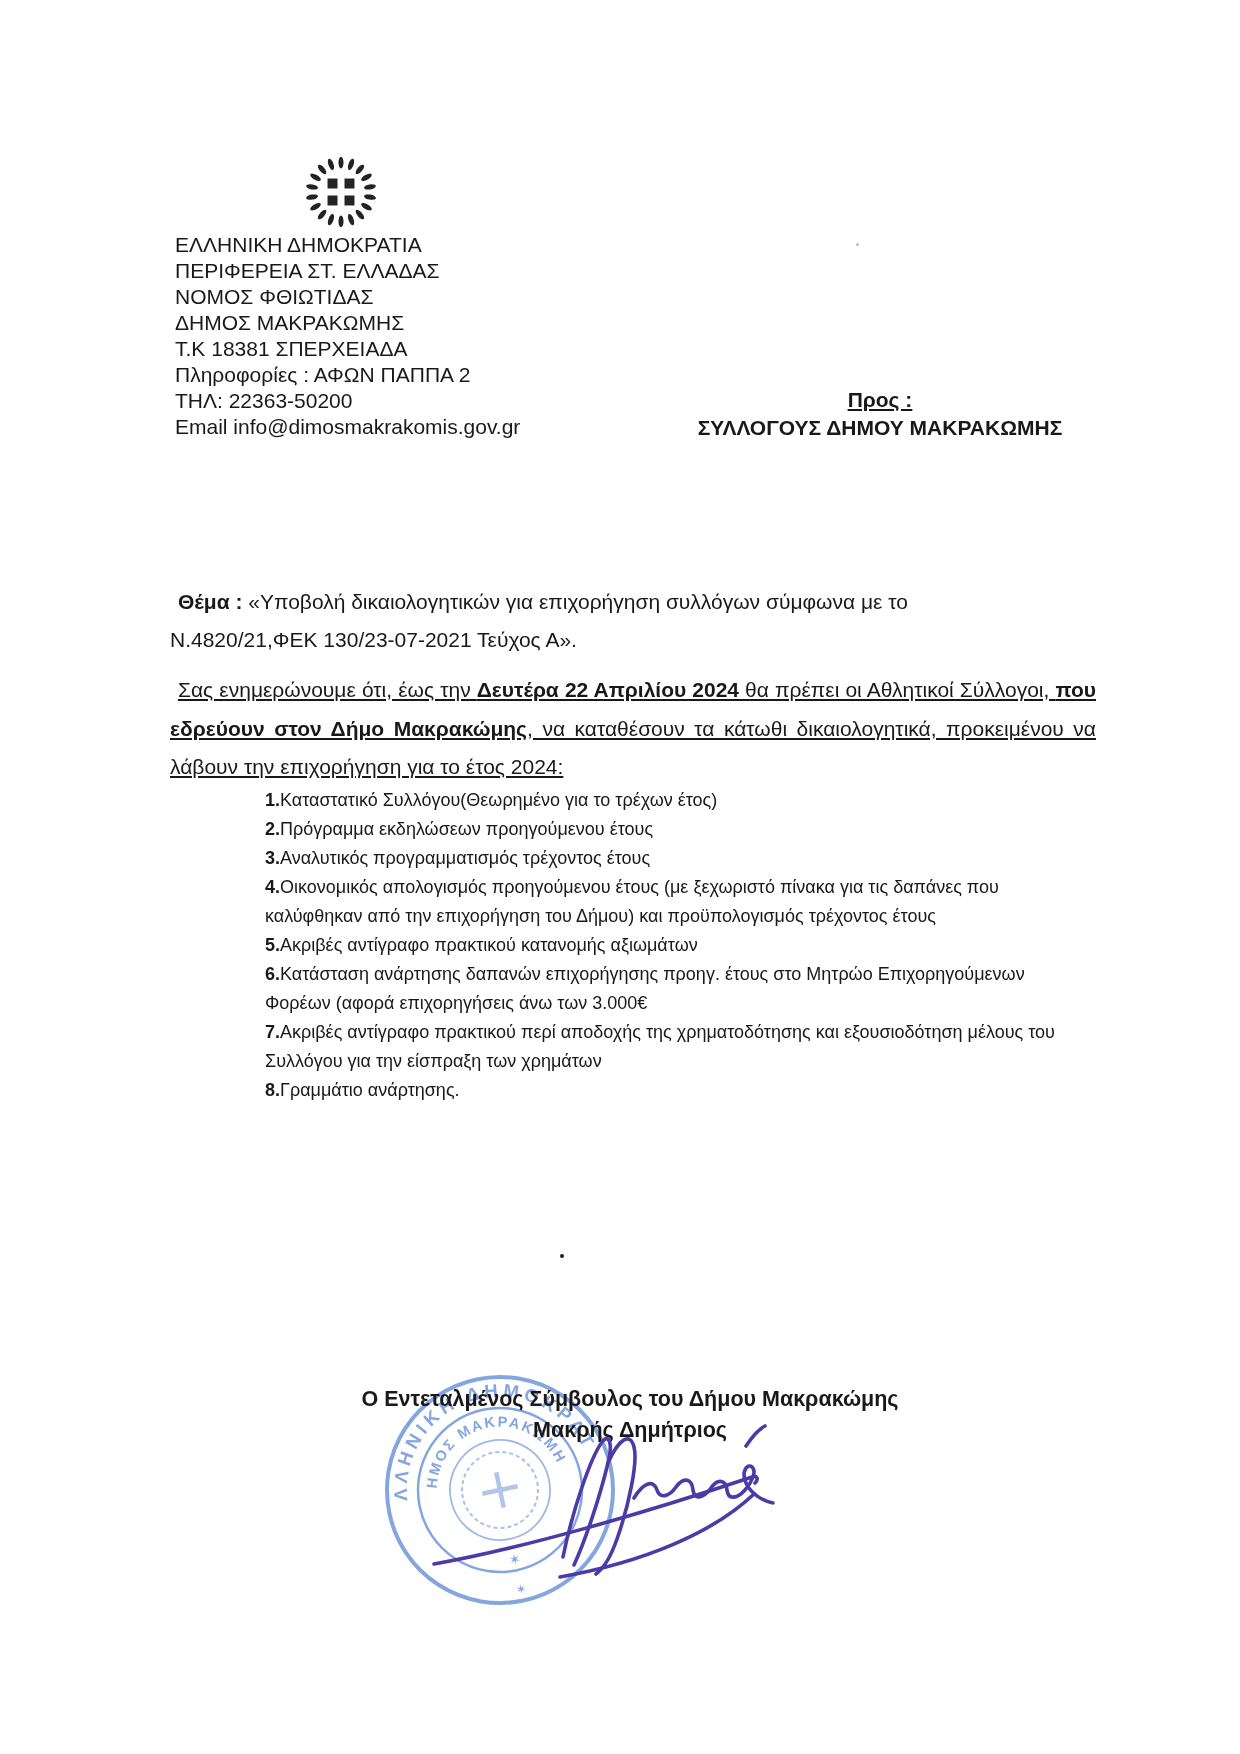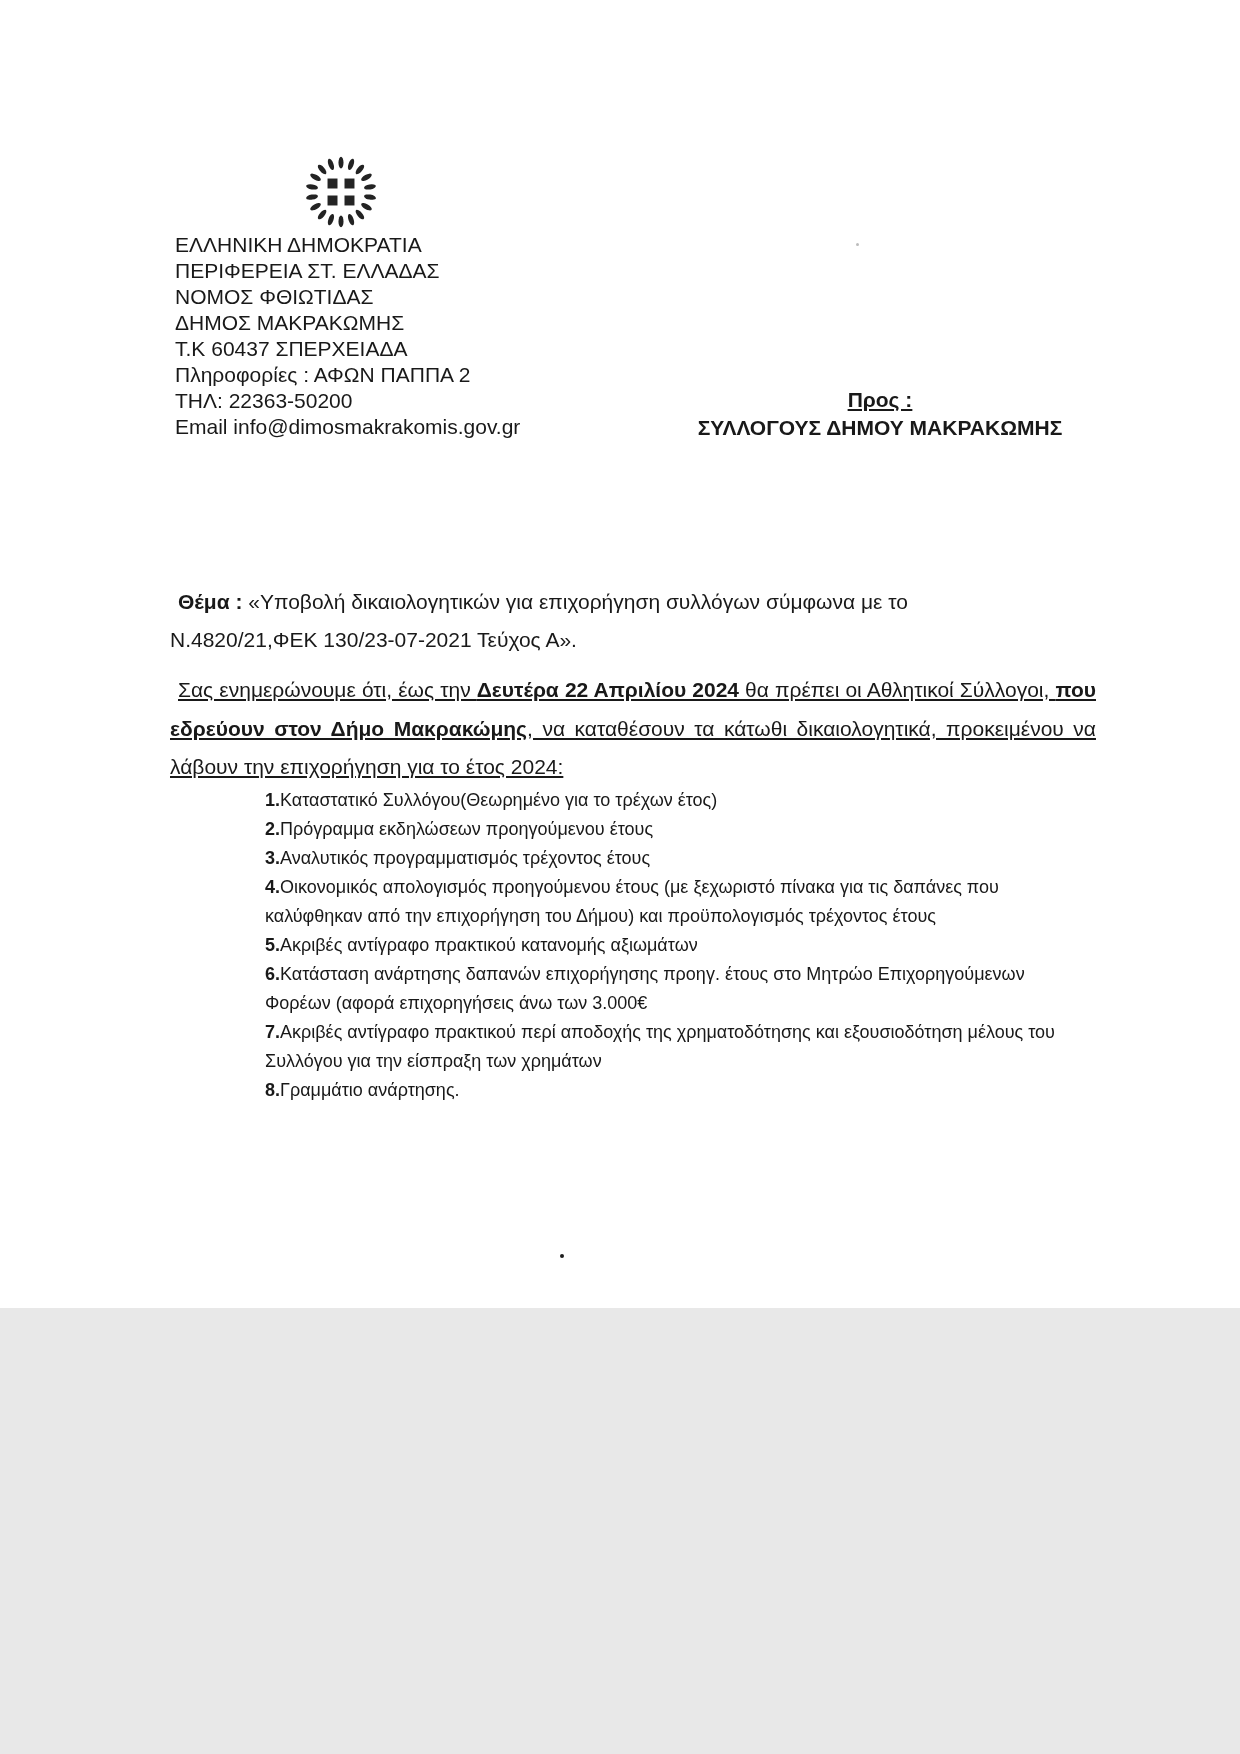--- a/index.html
+++ b/index.html
@@ -1,19 +1,19 @@
 <!DOCTYPE html>
 <html lang="el"><head>
 <meta charset="utf-8">
 <title>Scanned Letter</title>
 <style>
   html,body{margin:0;padding:0;background:#e8e8e8;}
   .page{
     position:relative;
-    width:1240px;height:1308px;
+    width:1240px;height:1754px;
     margin:0 auto;
     background:#ffffff;
     font-family:"Liberation Sans","DejaVu Sans",sans-serif;
     color:#191919;
     overflow:hidden;
   }
   
   .emblem{position:absolute;left:306px;top:152px;width:70px;height:80px;}
   
   .sender{position:absolute;left:175px;top:232px;font-size:21px;line-height:26px;}
@@ -84,21 +84,21 @@
       <rect x="30" y="50" width="40" height="10" fill="#ffffff"></rect>
       <rect x="30" y="35" width="40" height="40" fill="none" stroke="#ffffff" stroke-width="1.5"></rect>
     </g>
   </svg>
 
   <div class="sender">
     <div>ΕΛΛΗΝΙΚΗ ΔΗΜΟΚΡΑΤΙΑ</div>
     <div>ΠΕΡΙΦΕΡΕΙΑ ΣΤ. ΕΛΛΑΔΑΣ</div>
     <div>ΝΟΜΟΣ ΦΘΙΩΤΙΔΑΣ</div>
     <div>ΔΗΜΟΣ ΜΑΚΡΑΚΩΜΗΣ</div>
-    <div>Τ.Κ 60437 ΣΠΕΡΧΕΙΑΔΑ</div>
+    <div>Τ.Κ 18381 ΣΠΕΡΧΕΙΑΔΑ</div>
     <div>Πληροφορίες : ΑΦΩΝ ΠΑΠΠΑ 2</div>
     <div>ΤΗΛ: 22363-50200</div>
     <div>Email info@dimosmakrakomis.gov.gr</div>
   </div>
 
 
   <div class="recipient">
     <div class="lbl">Προς :</div>
     <div>ΣΥΛΛΟΓΟΥΣ ΔΗΜΟΥ ΜΑΚΡΑΚΩΜΗΣ</div>
   </div>

